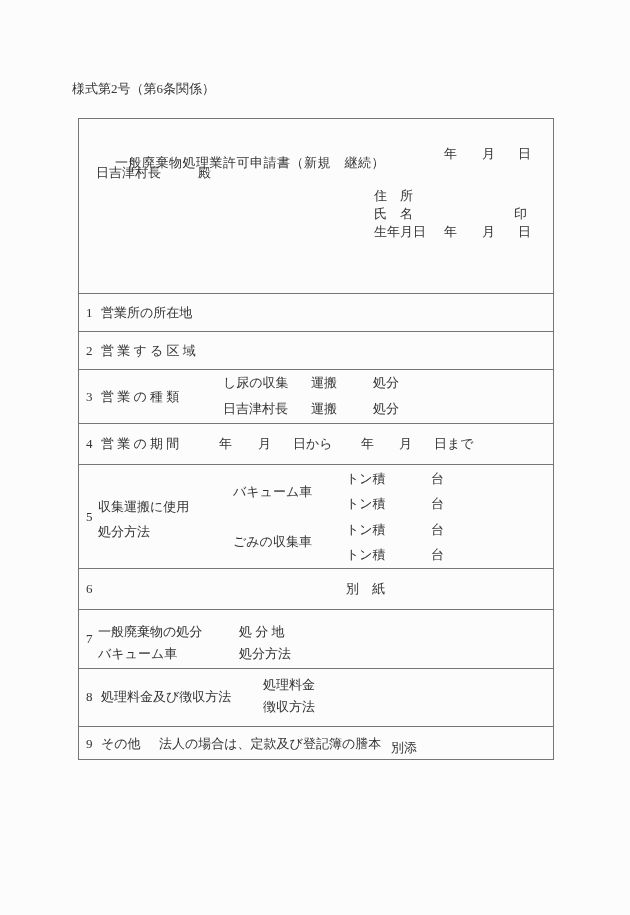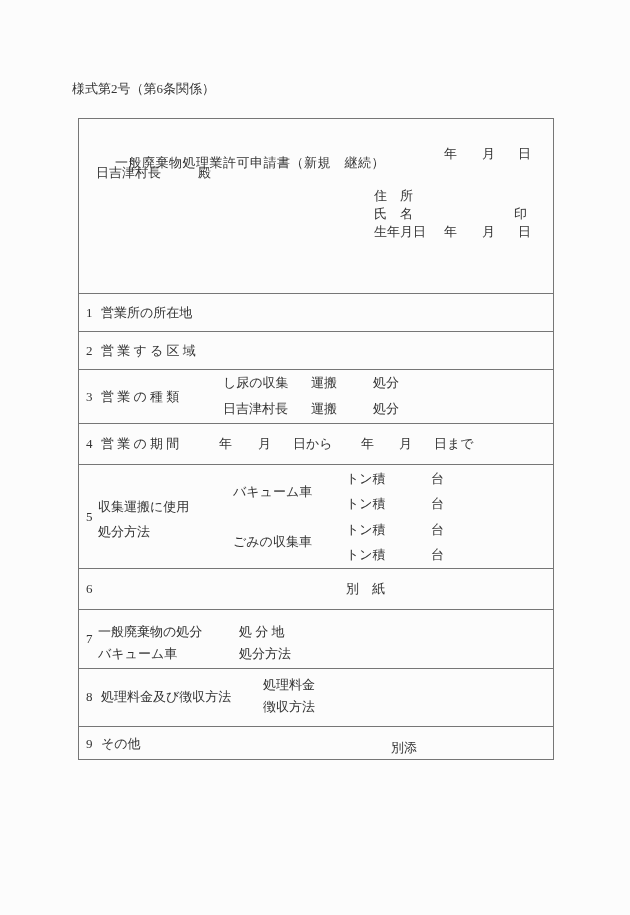--- a/index.html
+++ b/index.html
@@ -118,17 +118,18 @@
     <div class="trow r8">
       <span class="abs" style="left:7px;top:19px">8</span>
       <span class="abs" style="left:22px;top:19px">処理料金及び徴収方法</span>
       <span class="abs" style="left:184px;top:7px">処理料金</span>
       <span class="abs" style="left:184px;top:29px">徴収方法</span>
     </div>
 
     <div class="trow r9">
       <span class="abs" style="left:7px;top:8px">9</span>
       <span class="abs" style="left:22px;top:8px">その他</span>
+      <span class="abs" style="left:80px;top:8px">法人の場合は、定款及び登記簿の謄本</span>
       <span class="abs" style="left:312px;top:12px">別添</span>
     </div>
 
   </div>
 </div>
 
 </body></html>

